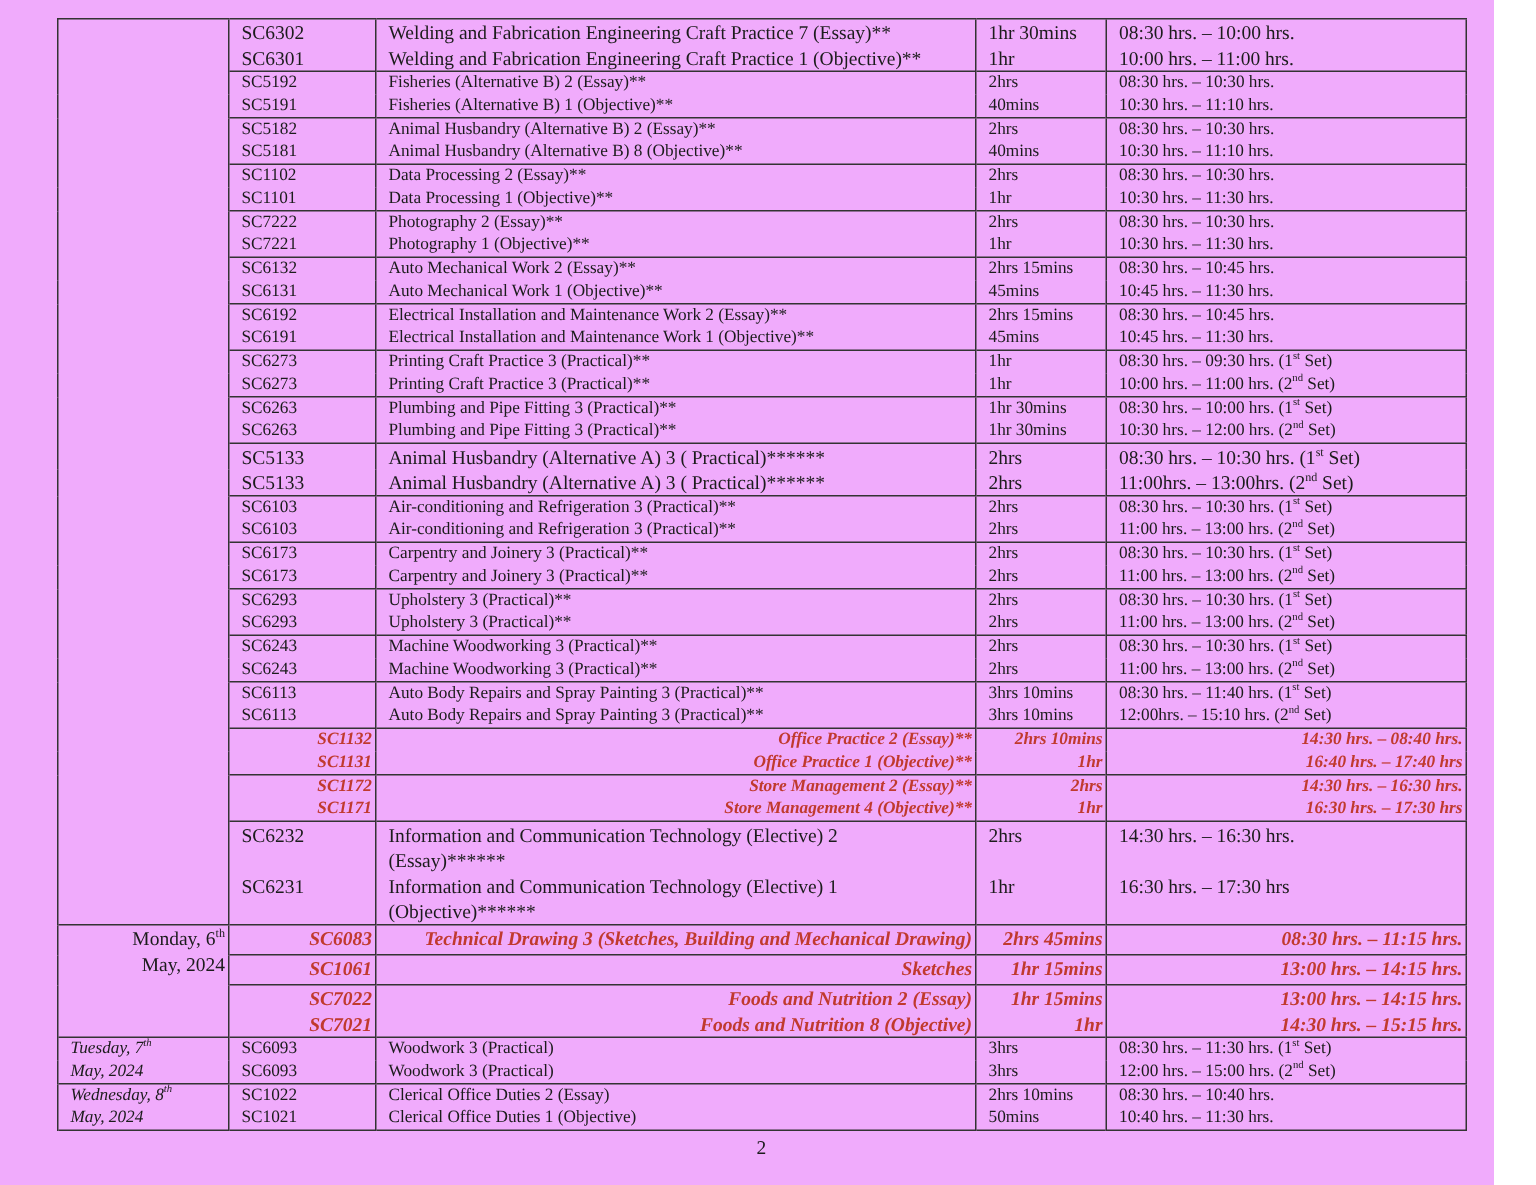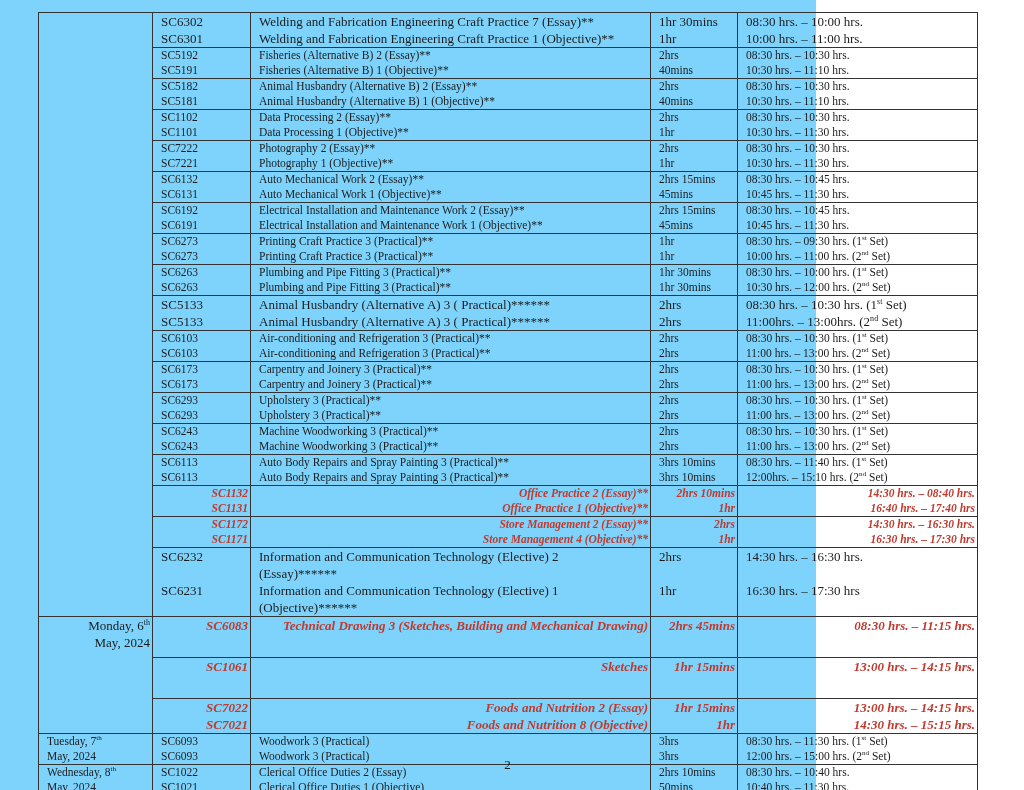--- a/index.html
+++ b/index.html
@@ -2,45 +2,45 @@
 <html style="--text: #1c1c1c; --red: #c03a2e; --border: #333333;"><head>
 <meta charset="utf-8">
 <style>
   html,body{margin:0;padding:0;}
   body{
     width:1024px;height:790px;background:#ffffff;
     font-family:"Liberation Serif","DejaVu Serif",serif;
     color:var(--text,#1c1c1c);
     overflow:hidden;
   }
-  .sheet{position:relative;width:816px;height:790px;background:#7dd3fc;}
+  .sheet{position:relative;width:996px;height:790px;background:#f0abfc;}
   table.tt{
     border-collapse:collapse;
     table-layout:fixed;
     position:absolute;left:38px;top:12px;width:939px;
     border:1px solid var(--border,#333);
   }
   table.tt td{
     border-left:1px solid var(--border,#333);
     vertical-align:top;
     padding:0 2px 0 8px;
     overflow:hidden;
   }
   tr.gstart td{border-top:1px solid var(--border,#333);}
   td.date-cell{
     font-size:12.5px;line-height:16px;white-space:pre-line;
-    padding:1px 2px 0 5px;border-left:none;
+    padding:1px 2px 0 5px;border-left:none;font-style:italic;
   }
   td.subject-cell{padding-left:10px;white-space:pre-line;}
   td.duration-cell{padding-left:6px;}
   tr.sm td{font-size:11.5px;line-height:15px;}
   tr.lg td{font-size:13px;line-height:17px;}
   tr.red td{color:var(--red,#c03a2e);font-style:italic;font-weight:bold;text-align:right;}
   tr.red td.date-cell{color:var(--text,#1c1c1c);font-style:normal;font-weight:normal;}
-  tr.padb td{padding-bottom:23px;}
+  tr.padb td{padding-bottom:2px;}
   td sup{font-size:0.62em;vertical-align:super;line-height:0;}
   .page-number{
     position:absolute;left:38px;top:757px;width:939px;
     text-align:center;font-size:13px;
   }
 </style>
 </head>
 <body>
 
 <div class="sheet">
@@ -79,21 +79,21 @@
           <td class="time-cell">10:30 hrs. – 11:10 hrs.</td>
         </tr>
         <tr class="sm gstart">
           <td class="code-cell">SC5182</td>
           <td class="subject-cell">Animal Husbandry (Alternative B) 2 (Essay)**</td>
           <td class="duration-cell">2hrs</td>
           <td class="time-cell">08:30 hrs. – 10:30 hrs.</td>
         </tr>
         <tr class="sm">
           <td class="code-cell">SC5181</td>
-          <td class="subject-cell">Animal Husbandry (Alternative B) 1 (Objective)**</td>
+          <td class="subject-cell">Animal Husbandry (Alternative B) 8 (Objective)**</td>
           <td class="duration-cell">40mins</td>
           <td class="time-cell">10:30 hrs. – 11:10 hrs.</td>
         </tr>
         <tr class="sm gstart">
           <td class="code-cell">SC1102</td>
           <td class="subject-cell">Data Processing 2 (Essay)**</td>
           <td class="duration-cell">2hrs</td>
           <td class="time-cell">08:30 hrs. – 10:30 hrs.</td>
         </tr>
         <tr class="sm">

